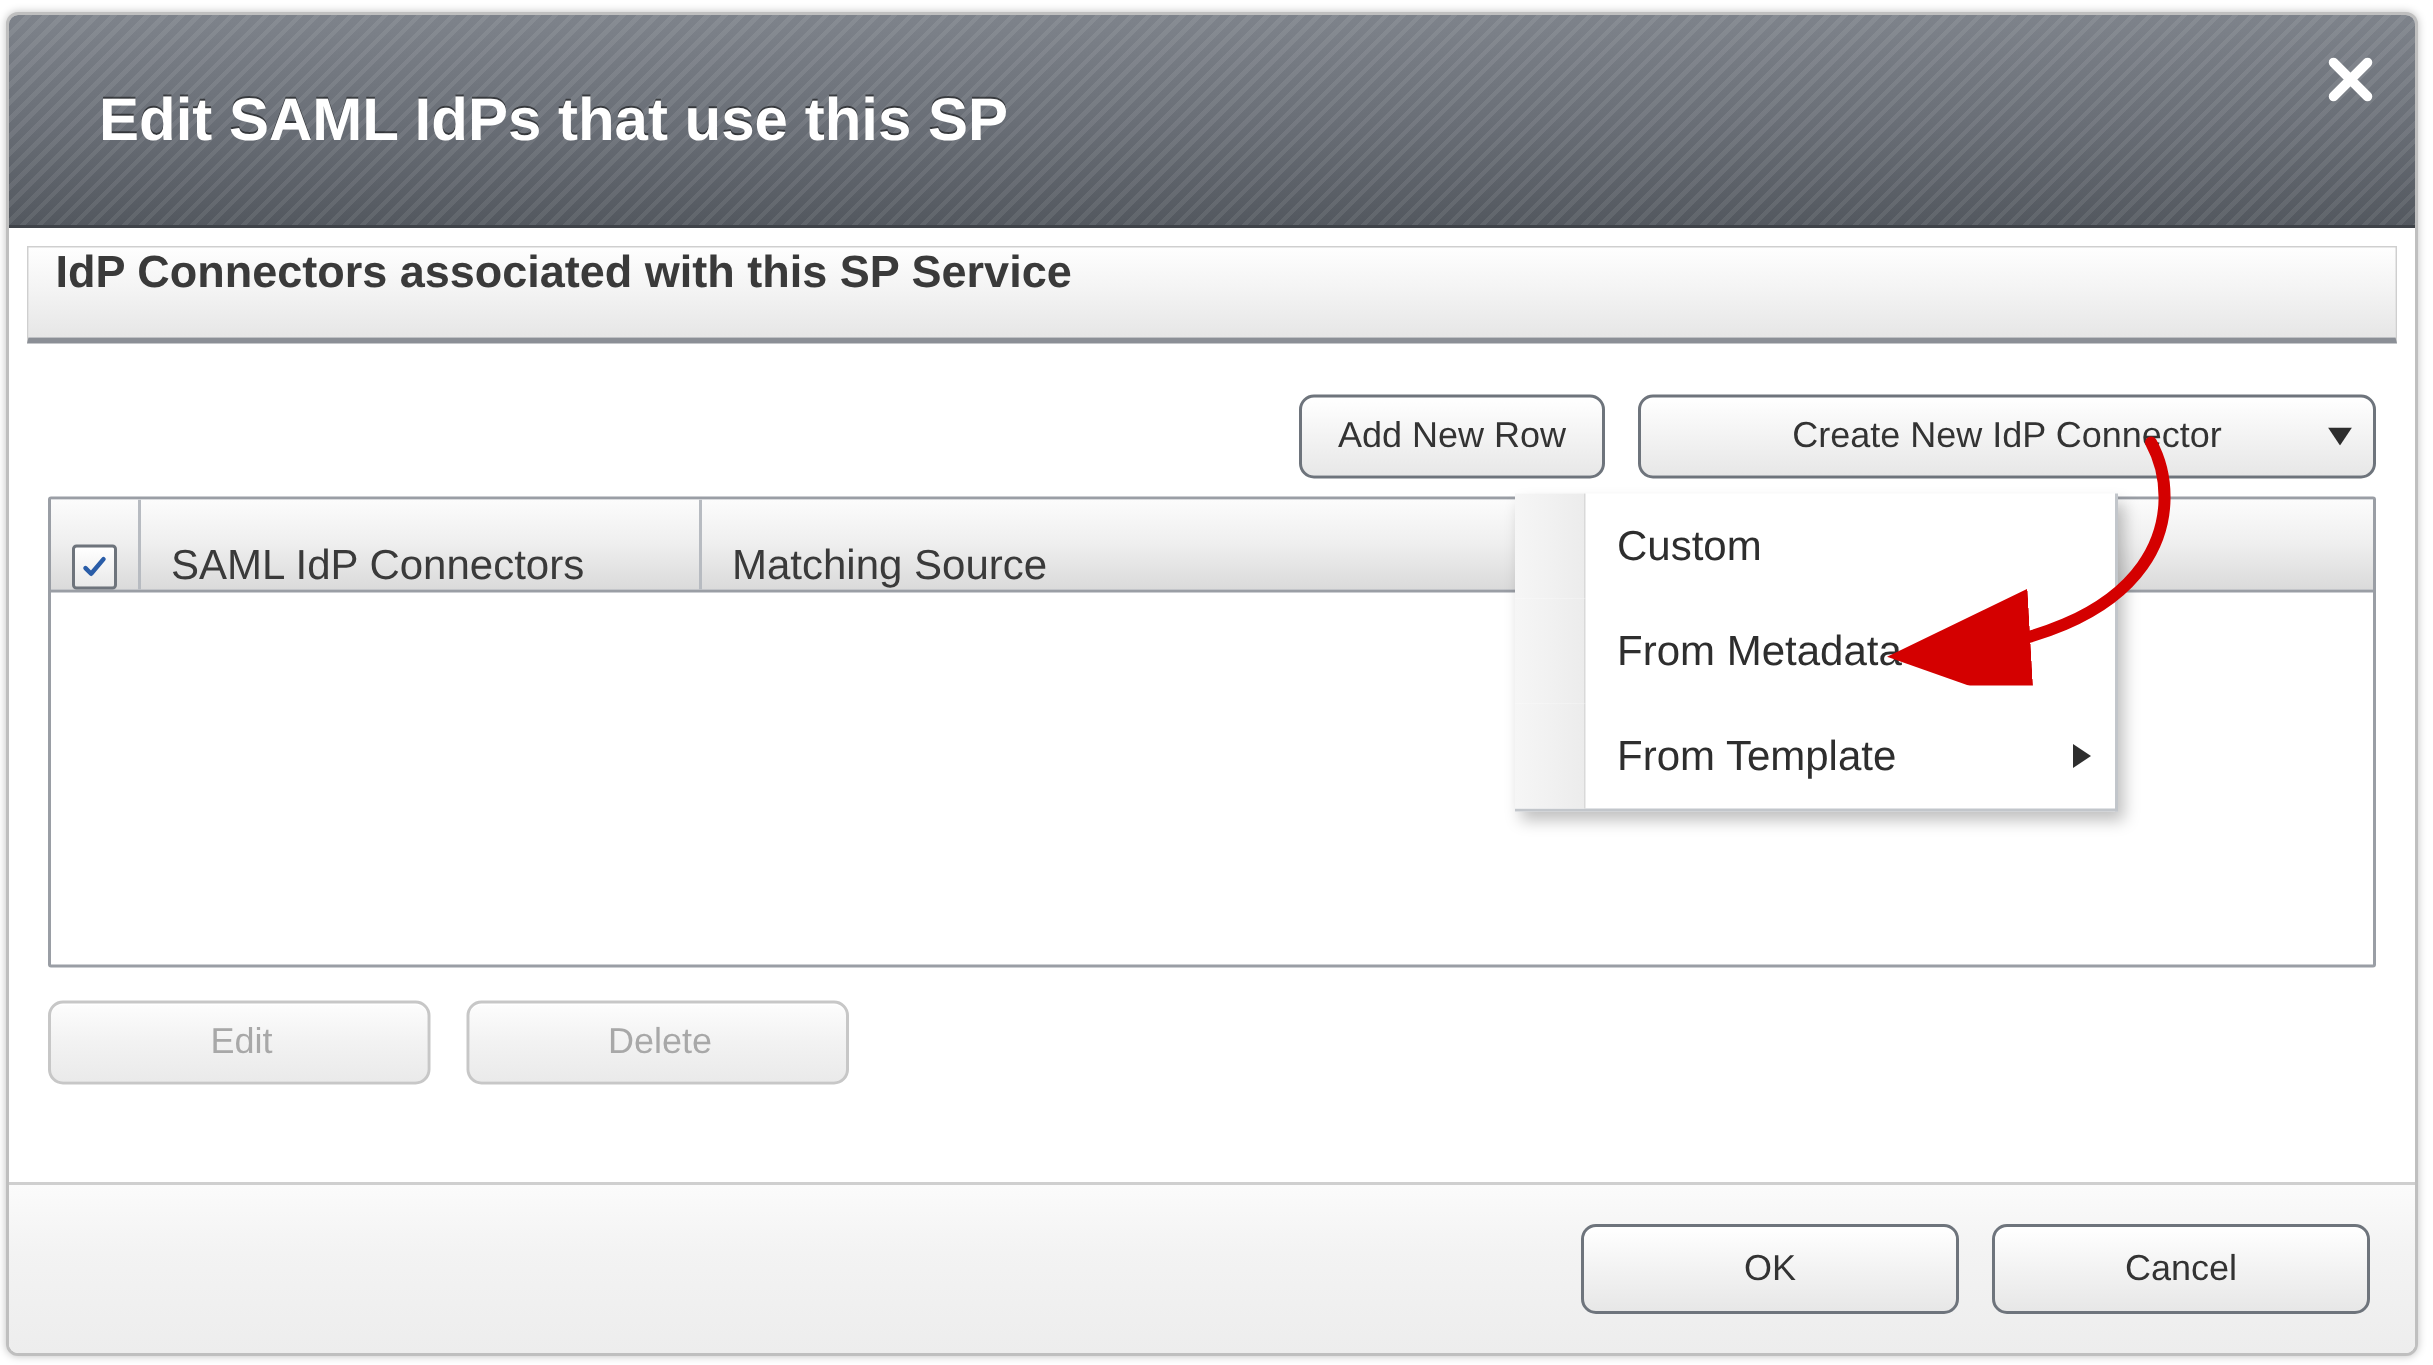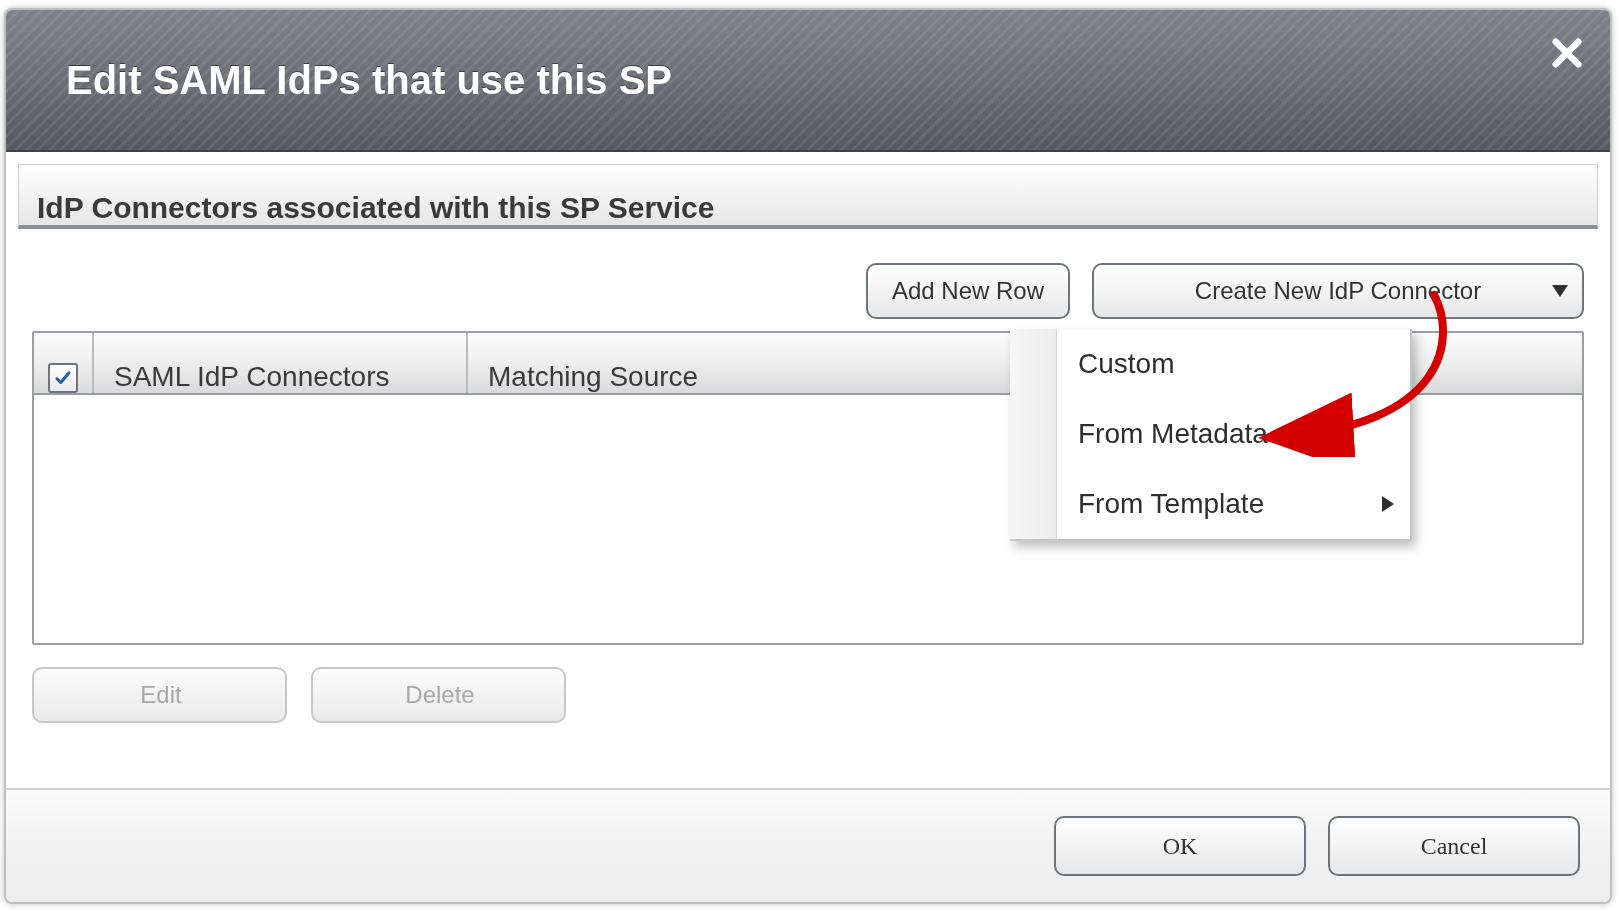--- a/index.html
+++ b/index.html
@@ -62,21 +62,21 @@
   .close-x svg { width: 34px; height: 34px; }
 
   
   .section-header {
     margin: 12px 12px 0 12px;
     height: 60px;
     background: linear-gradient(to bottom, #fefefe 0%, #f4f4f4 45%, #e6e6e6 100%);
     border: 1px solid #cfcfcf;
     border-bottom: 4px solid #8b8f96;
     display: flex;
-    align-items: flex-end;
+    align-items: flex-start;
     padding-left: 18px;
     font-size: 30px;
     font-weight: bold;
     color: #3a3a3a;
   }
 
   
   .content {
     position: relative;
     padding: 34px 26px 0 26px;
@@ -182,21 +182,21 @@
     bottom: 0;
     height: 112px;
     background: linear-gradient(to bottom, #fbfbfb 0%, #f3f3f3 40%, #ededed 100%);
     border-top: 2px solid #cfcfcf;
     display: flex;
     align-items: center;
     justify-content: flex-end;
     padding-right: 30px;
     gap: 22px;
   }
-  .footer .btn { width: 200px; height: 56px; font-family: Liberation Serif, serif; }
+  .footer .btn { width: 200px; height: 56px; }
 
   
   .dropdown {
     position: absolute;
     width: 400px;
     background: #fff;
     border-right: 2px solid #c2c6cb;
     border-bottom: 2px solid #c2c6cb;
     box-shadow: 4px 6px 10px rgba(0,0,0,0.25);
     z-index: 50;

